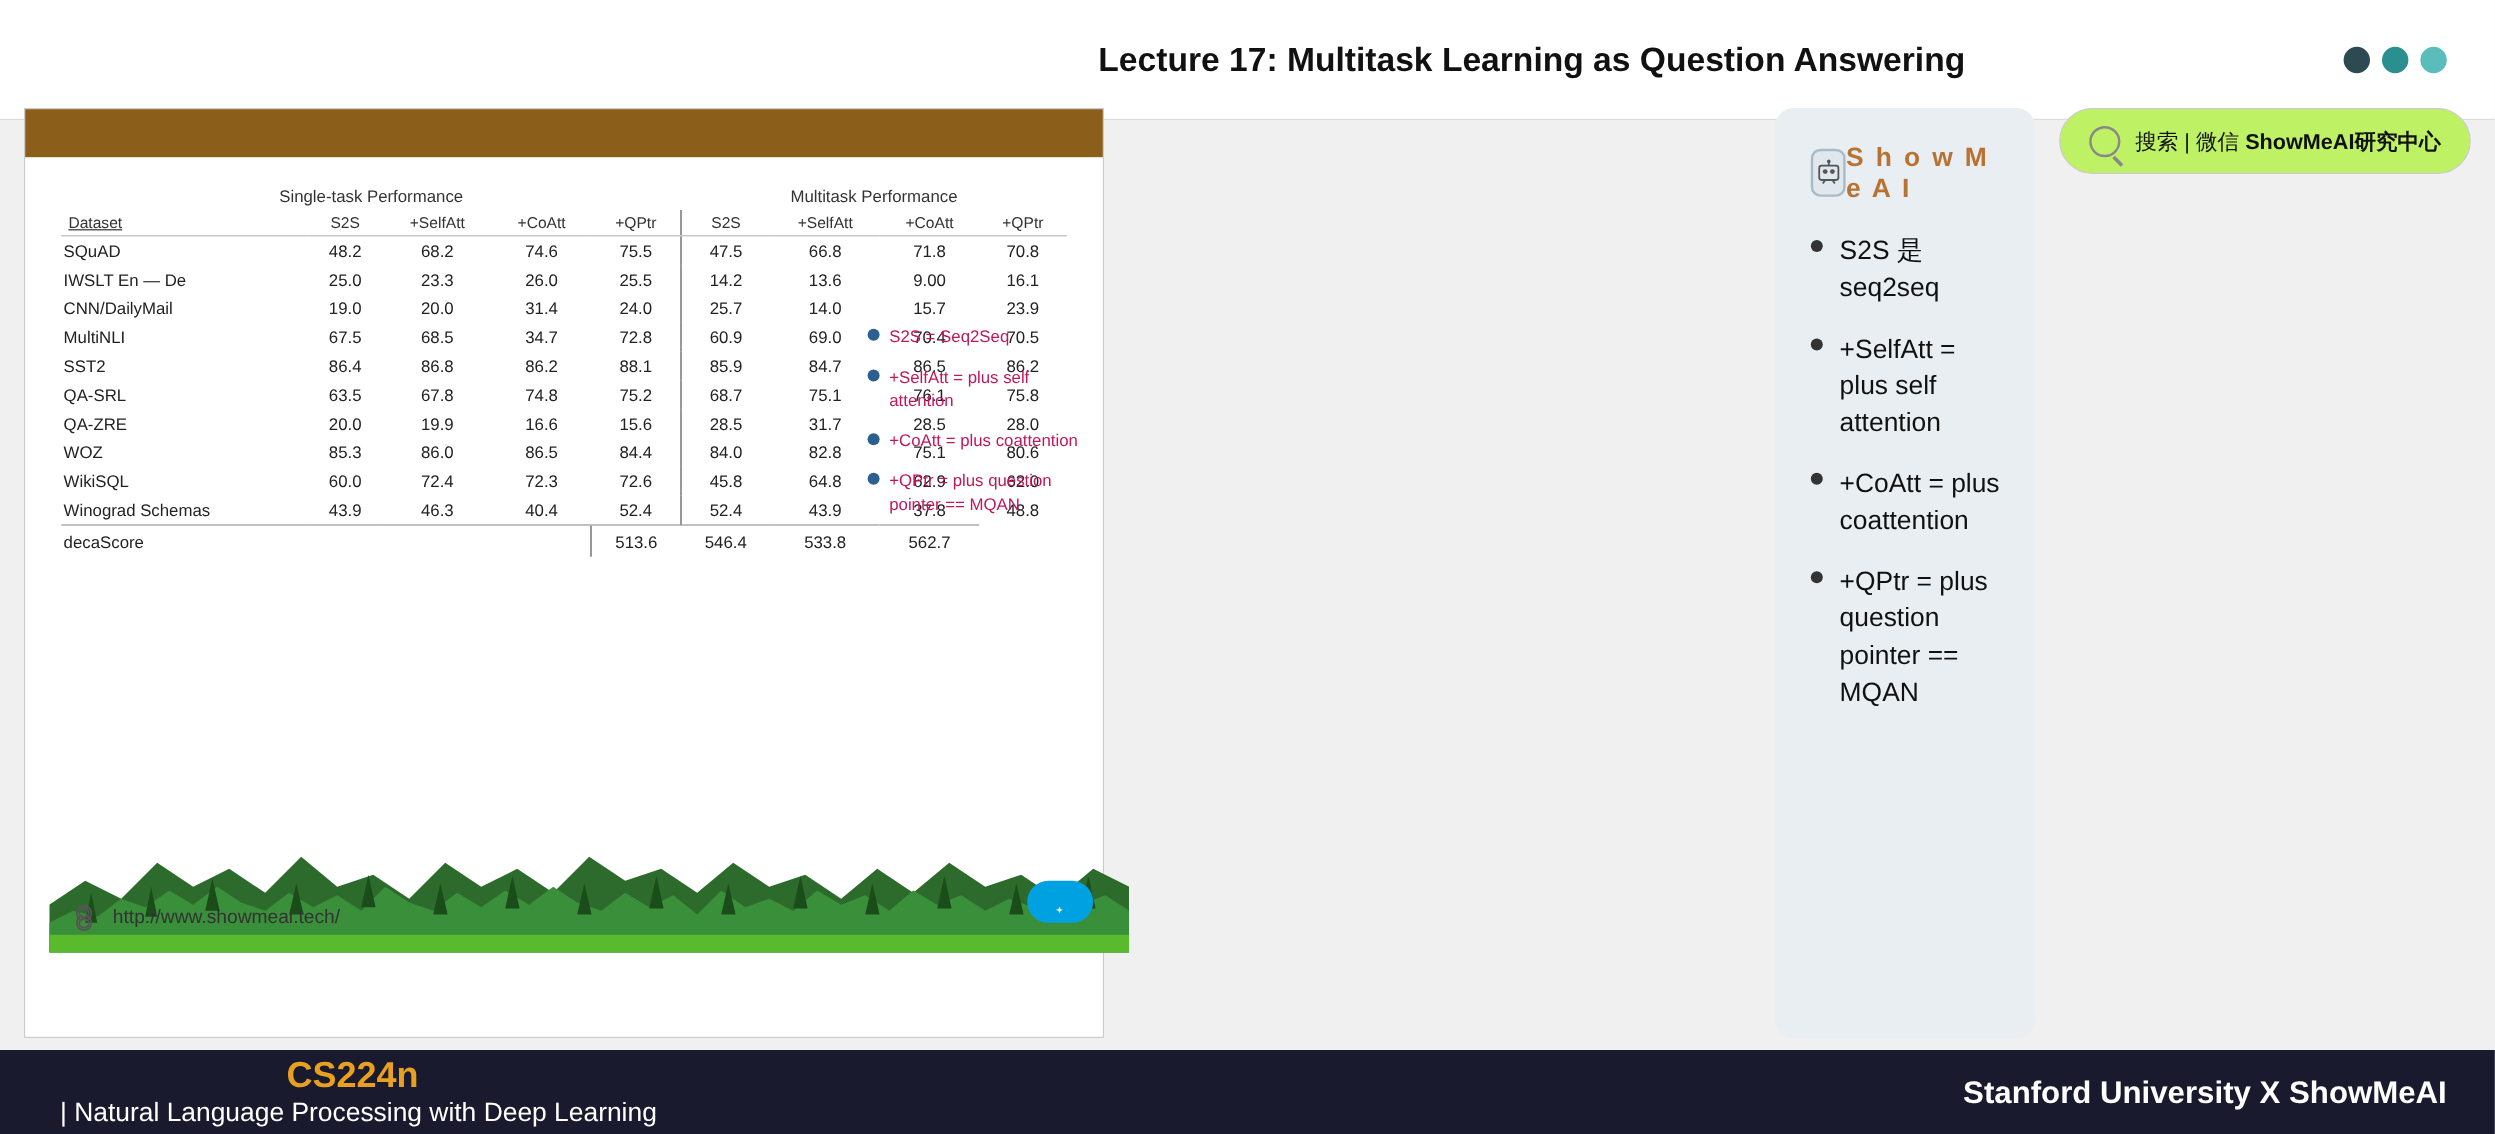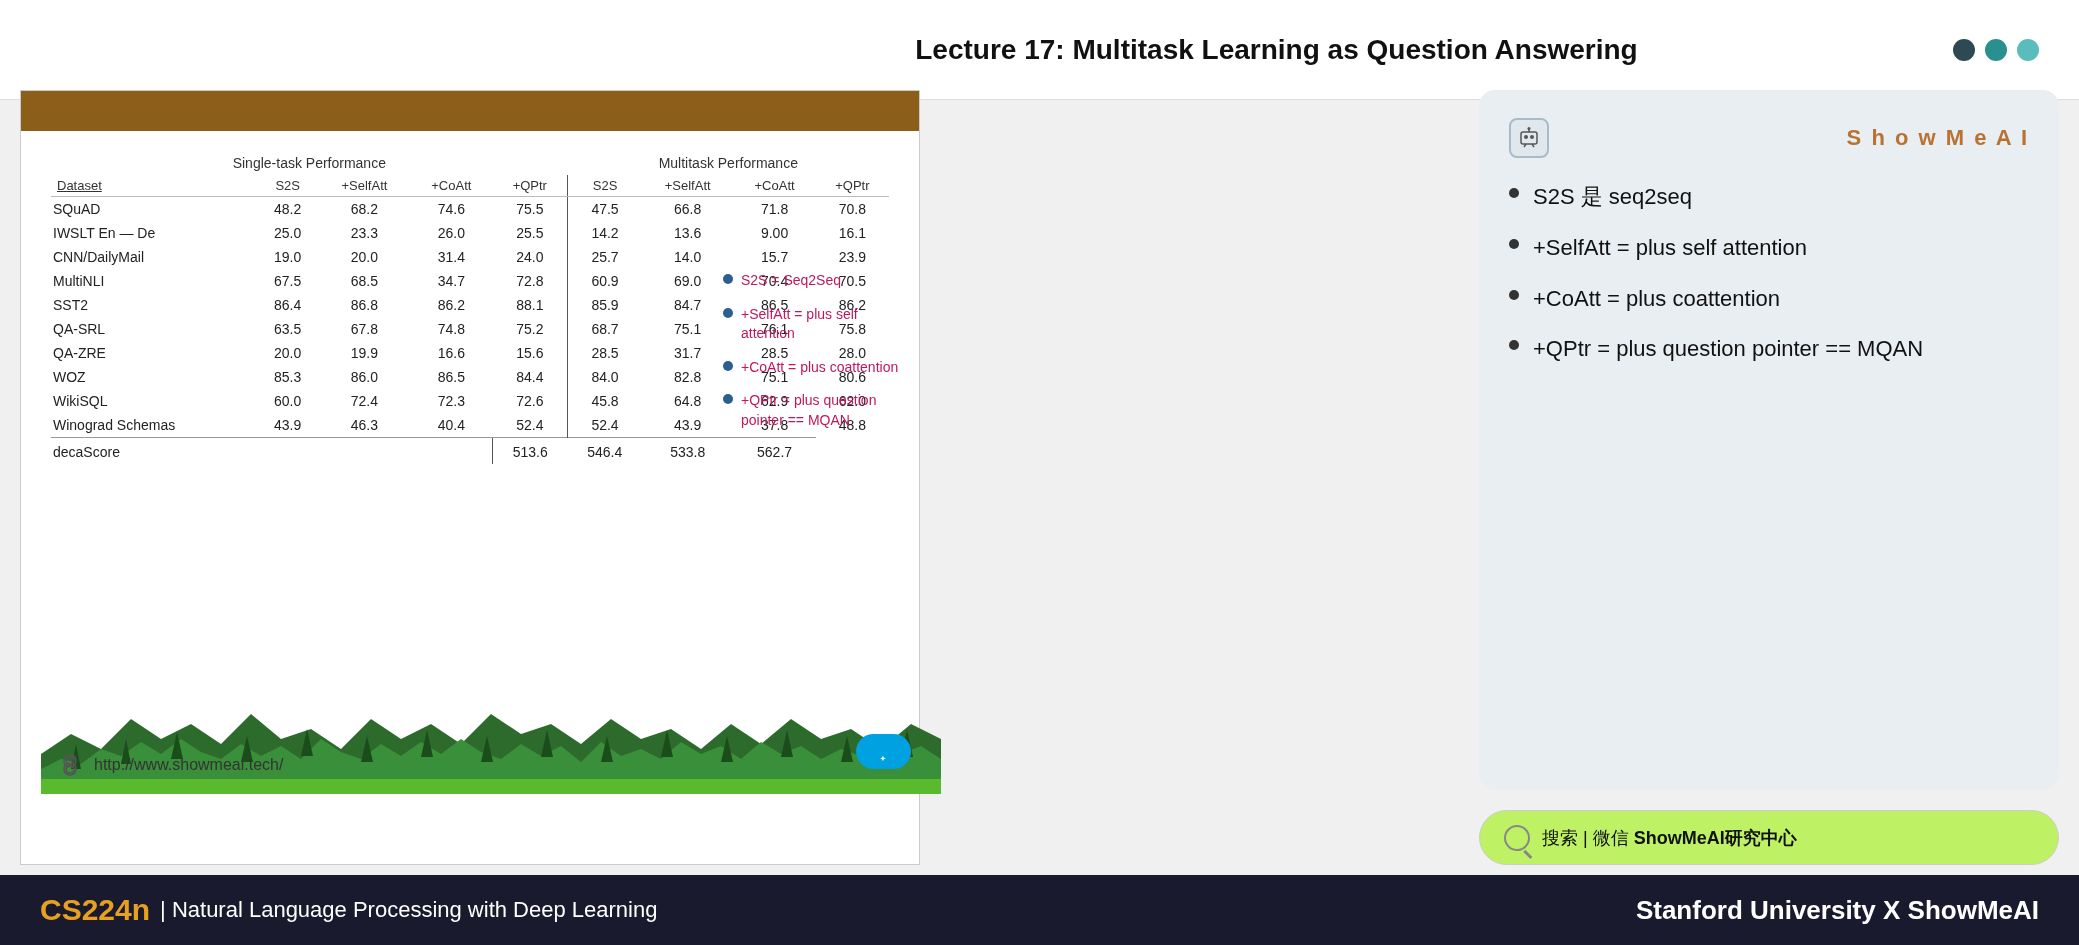--- a/index.html
+++ b/index.html
@@ -52,20 +52,21 @@
       height: 70px;
       background: #1a1a2e;
       display: flex;
       align-items: center;
       padding: 0 40px;
     }
     #footer-left {
       display: flex;
       align-items: center;
       gap: 0;
+      flex-direction: column;
     }
     #footer-cs {
       color: #e8a020;
       font-size: 30px;
       font-weight: bold;
     }
     #footer-course {
       color: #fff;
       font-size: 22px;
       margin-left: 10px;
@@ -215,21 +216,20 @@
     }
 
     
     #right-panel {
       position: absolute;
       top: 90px;
       right: 20px;
       width: 580px;
       bottom: 80px;
       display: flex;
-      flex-direction: column;
       gap: 20px;
     }
 
     #showmeai-card {
       background: #e8eef2;
       border-radius: 16px;
       padding: 28px 30px;
       flex: 1;
       position: relative;
     }

